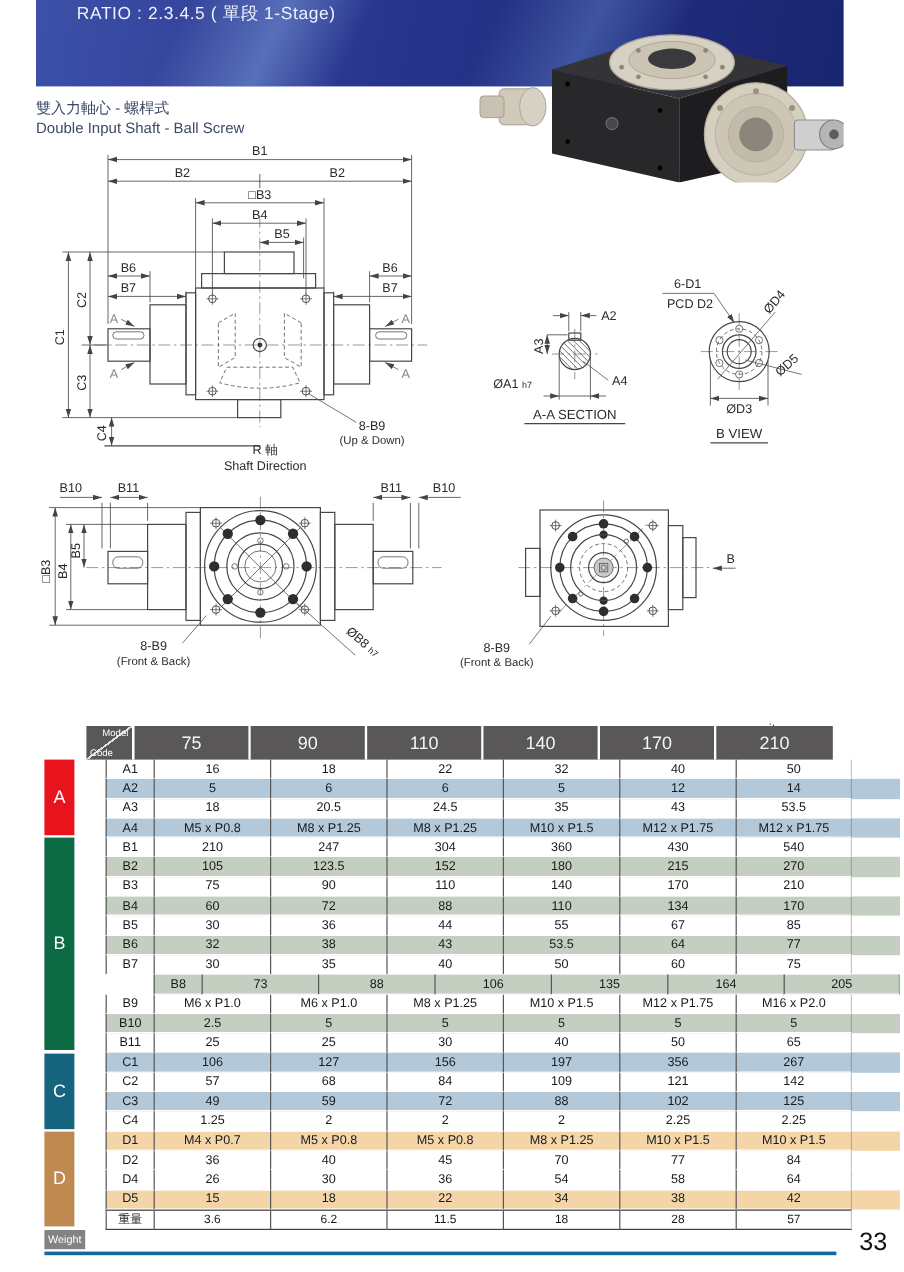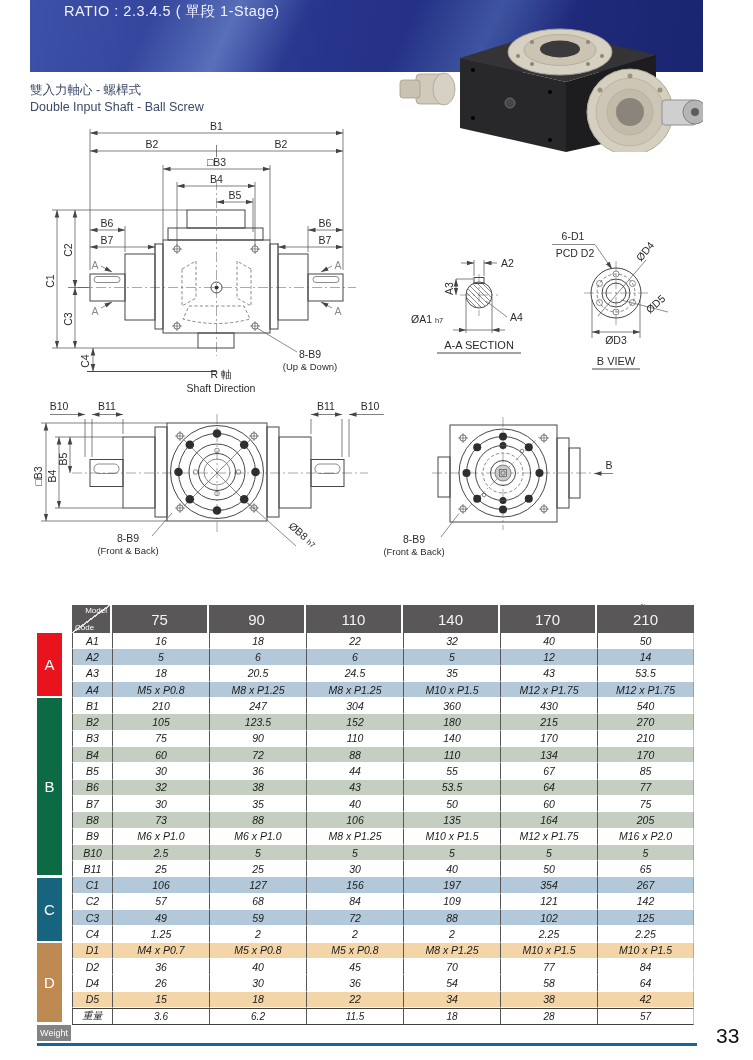--- a/index.html
+++ b/index.html
@@ -41,21 +41,21 @@
   .thead{position:absolute;left:35px;top:0;display:grid;grid-template-columns:40px repeat(6,97px);height:28px;}
   .h-diag{position:relative;background-color:#595757;border-right:2px solid #fff;box-sizing:border-box;
     background-image:linear-gradient(to bottom right, rgba(255,255,255,0) calc(50% - 0.8px),
       rgba(230,230,230,0.95) calc(50% - 0.8px), rgba(230,230,230,0.95) calc(50% + 0.8px),
       rgba(255,255,255,0) calc(50% + 0.8px));}
   .h-diag .diag-top{position:absolute;top:1px;right:3px;font-size:8px;color:#fff;}
   .h-diag .diag-bottom{position:absolute;bottom:1px;left:3px;font-size:8px;color:#fff;}
   .h-cell{background:#595757;color:#f4f4f4;font-size:15px;display:flex;align-items:center;justify-content:center;
     border-right:2px solid #fff;box-sizing:border-box;}
   .h-cell:last-child{border-right:none;}
-  .tbody{position:absolute;left:35px;top:28px;font-style:italic;}
+  .tbody{position:absolute;left:51px;top:28px;}
   .row{display:grid;grid-template-columns:40px repeat(6,97px);height:16.3px;box-sizing:border-box;}
   .cell{display:flex;align-items:center;justify-content:center;font-size:10.5px;color:#1a1a1a;
     box-sizing:border-box;border-bottom:1px solid #fff;border-left:1px solid #565656;height:100%;}
   .row .cell:last-child{border-right:1px solid rgba(86,86,86,0.35);}
   .weight-row .cell{border-top:1.5px solid #3f3f3f;border-bottom:1.5px solid #3f3f3f;font-size:10px;}
   .weight-row{height:17px;}
   .groups{position:absolute;left:0;top:28px;width:35px;}
   .gblock{position:absolute;left:0;width:25px;display:flex;align-items:center;justify-content:center;
     color:#fff;font-size:15px;}
   .weight-badge{position:absolute;left:0;width:34px;height:15.5px;background:#838383;color:#fff;
@@ -494,21 +494,21 @@
         </div>
         <div class="row">
           <div class="cell code">B7</div>
           <div class="cell">30</div>
           <div class="cell">35</div>
           <div class="cell">40</div>
           <div class="cell">50</div>
           <div class="cell">60</div>
           <div class="cell">75</div>
         </div>
-        <div class="row" style="background: rgb(196, 207, 194);">
+        <div class="row" style="background: rgb(196, 207, 194); margin-left: 40px;">
           <div class="cell code">B8</div>
           <div class="cell">73</div>
           <div class="cell">88</div>
           <div class="cell">106</div>
           <div class="cell">135</div>
           <div class="cell">164</div>
           <div class="cell">205</div>
         </div>
         <div class="row">
           <div class="cell code">B9</div>
@@ -536,21 +536,21 @@
           <div class="cell">40</div>
           <div class="cell">50</div>
           <div class="cell">65</div>
         </div>
         <div class="row" style="background: rgb(179, 201, 218);">
           <div class="cell code">C1</div>
           <div class="cell">106</div>
           <div class="cell">127</div>
           <div class="cell">156</div>
           <div class="cell">197</div>
-          <div class="cell">354</div>
+          <div class="cell">356</div>
           <div class="cell">267</div>
         </div>
         <div class="row">
           <div class="cell code">C2</div>
           <div class="cell">57</div>
           <div class="cell">68</div>
           <div class="cell">84</div>
           <div class="cell">109</div>
           <div class="cell">121</div>
           <div class="cell">142</div>

